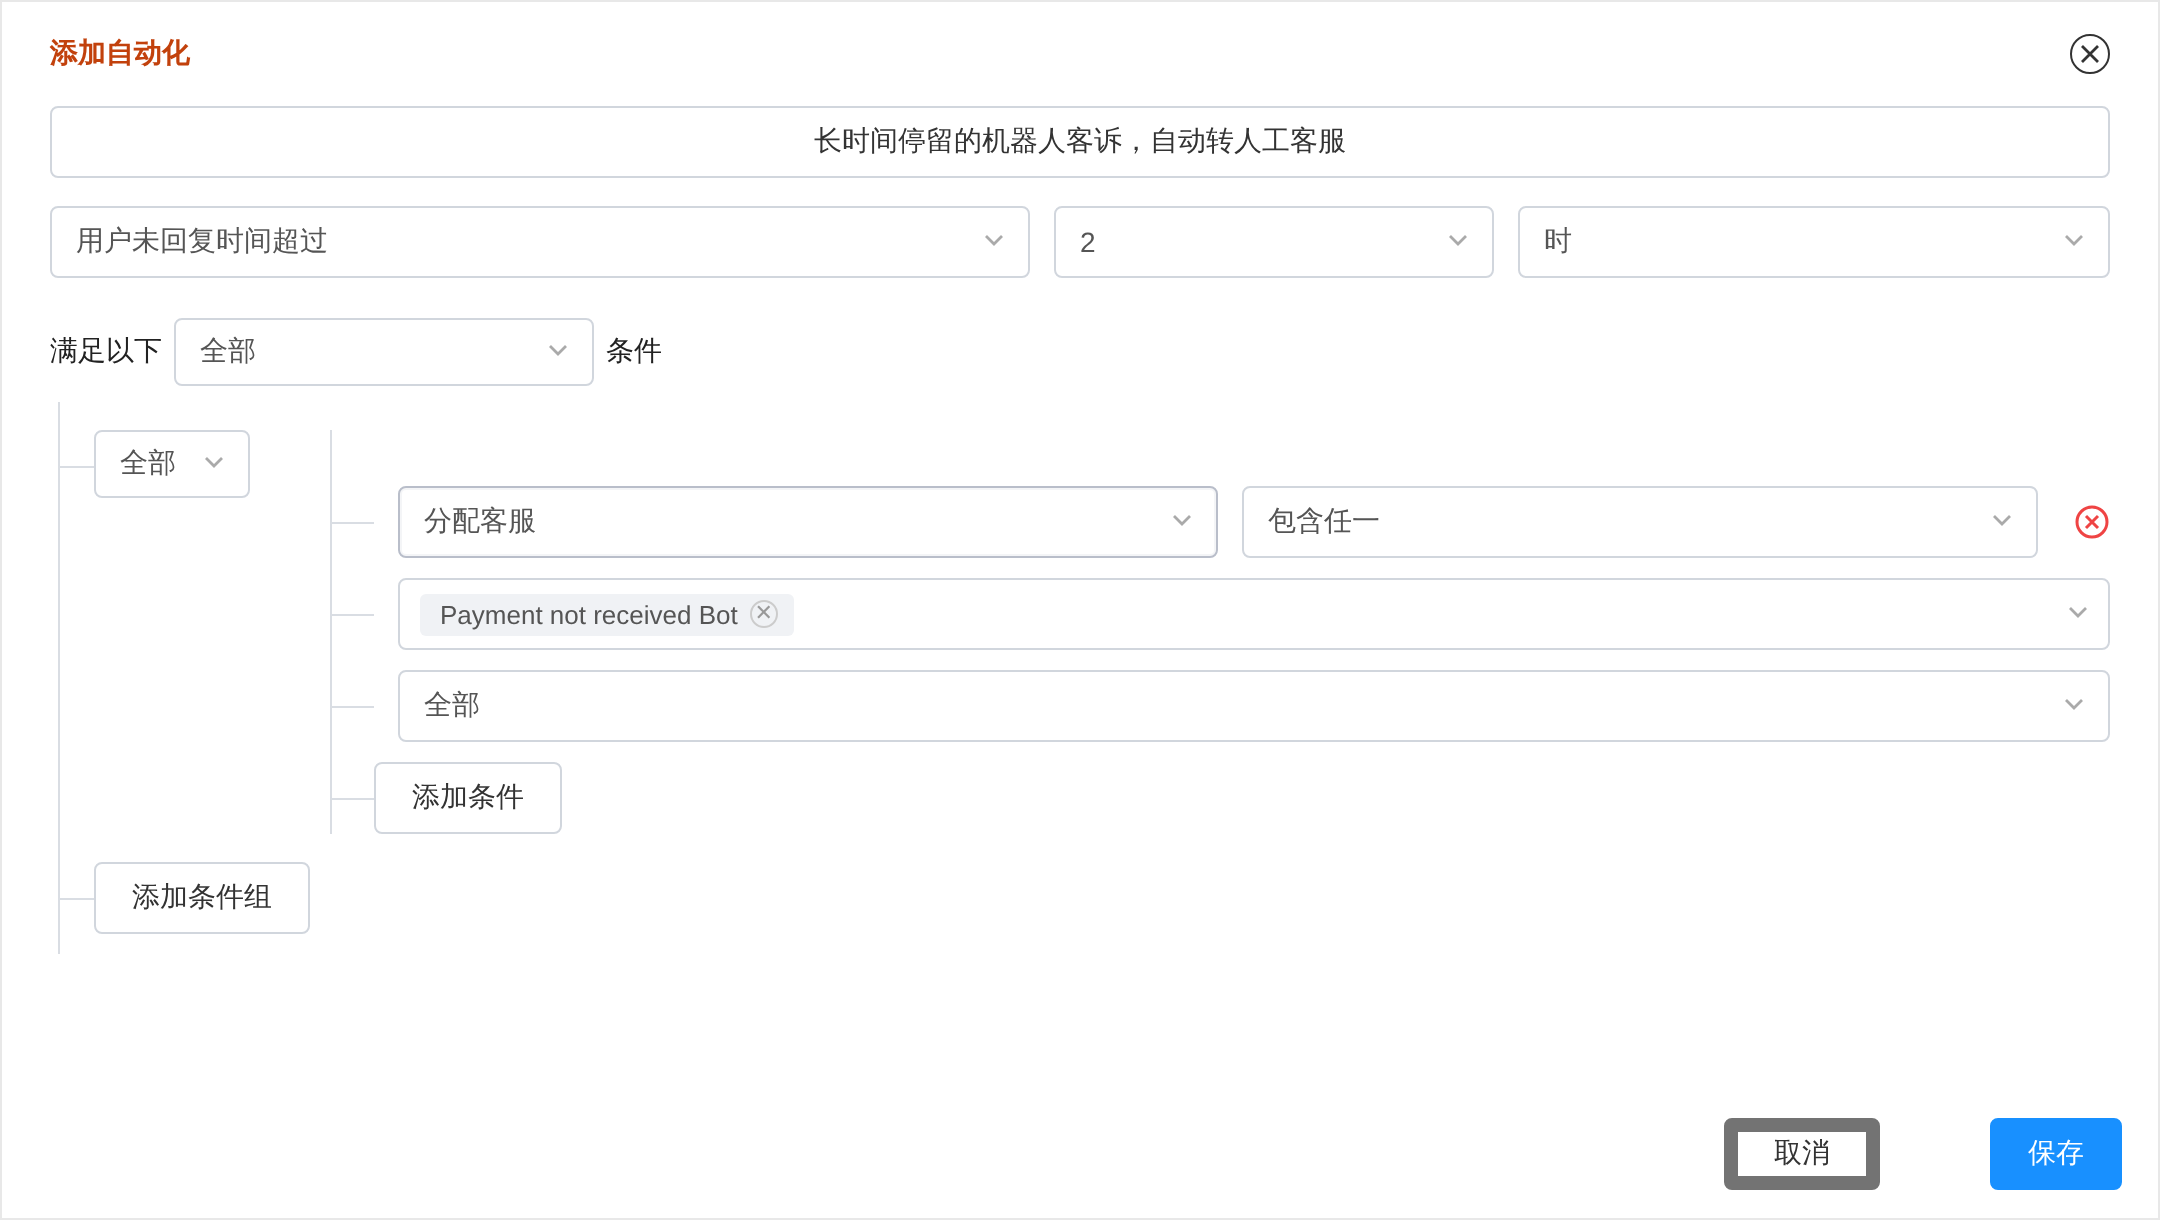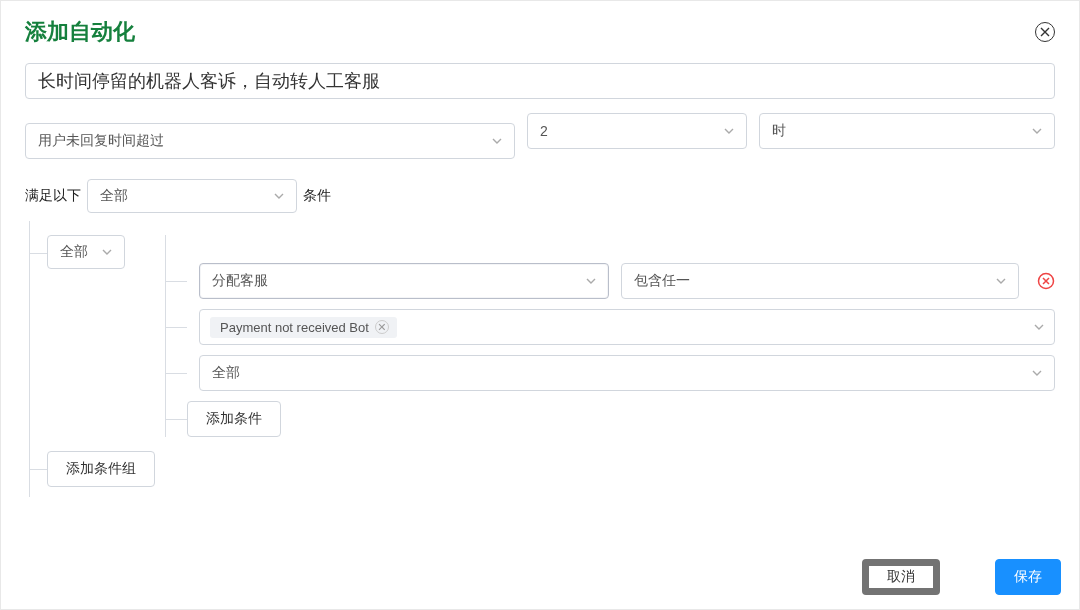--- a/index.html
+++ b/index.html
@@ -1,28 +1,28 @@
 <!DOCTYPE html>
 <html><head>
 <meta charset="utf-8">
 <style>
   * { box-sizing: border-box; margin: 0; padding: 0; }
   html, body { width: 1080px; height: 610px; font-family: "Microsoft YaHei", "PingFang SC", -apple-system, sans-serif; font-size: 14px; color: #333; background: #fff; overflow: hidden; }
   .modal { width: 1080px; height: 610px; border: 1px solid #e8e8e8; background: #fff; display: flex; flex-direction: column; position: relative; }
   .modal-header { padding: 16px 24px; display: flex; justify-content: space-between; align-items: center; }
-  .modal-title { font-size: 22px; font-weight: 600; color: #15803d; }
+  .modal-title { font-size: 14px; font-weight: 600; color: #c2410c; }
   .close-icon { width: 20px; height: 20px; cursor: pointer; display: flex; align-items: center; justify-content: center; border: 1.5px solid #333; border-radius: 50%; font-size: 12px; color:#333; }
   .close-icon svg { width: 10px; height: 10px; }
   .modal-body { flex: 1; padding: 0 24px; overflow-y: auto; }
   .input, .select { border: 1px solid #d1d6dd; border-radius: 4px; height: 36px; padding: 0 12px; display: flex; align-items: center; background: #fff; justify-content: space-between; cursor: pointer; color: #555; }
   .input { width: 100%; }
-  .input input { border: none; outline: none; width: 100%; font-size: 18px; color: #333; background: transparent; }
+  .input input { border: none; outline: none; width: 100%; font-size: 14px; color: #333; background: transparent; text-align: center; }
   .row { display: flex; gap: 12px; margin-top: 14px; }
   .row .select { flex: 1; }
-  .select.third1 { flex: 0 0 490px; margin-top: 10px; }
+  .select.third1 { flex: 0 0 490px; }
   .select.third2 { flex: 0 0 220px; }
   .caret { color: #aaa; font-size: 10px; margin-left: 6px; }
   .section-line { margin-top: 20px; display: flex; align-items: center; gap: 6px; color: #222; }
   .inline-select { border: 1px solid #d1d6dd; border-radius: 4px; height: 34px; padding: 0 12px; display: flex; align-items: center; justify-content: space-between; width: 210px; cursor: pointer; color:#555; }
   .tree-area { position: relative; margin-top: 8px; padding-bottom: 10px; }
   .tree-v { position: absolute; left: 4px; top: 0; bottom: 0; width: 0; border-left: 1px solid #d9dde3; }
   .group1 { position: relative; padding-top: 14px; }
   .group1-h { position: absolute; left: 4px; top: 32px; width: 18px; border-top: 1px solid #d9dde3; }
   .group-badge { position: absolute; left: 22px; top: 14px; border: 1px solid #d1d6dd; border-radius: 4px; height: 34px; padding: 0 12px; display: flex; align-items: center; justify-content: space-between; width: 78px; cursor: pointer; background:#fff; color:#555; }
   .cond-block { margin-left: 140px; position: relative; padding-top: 28px; }

